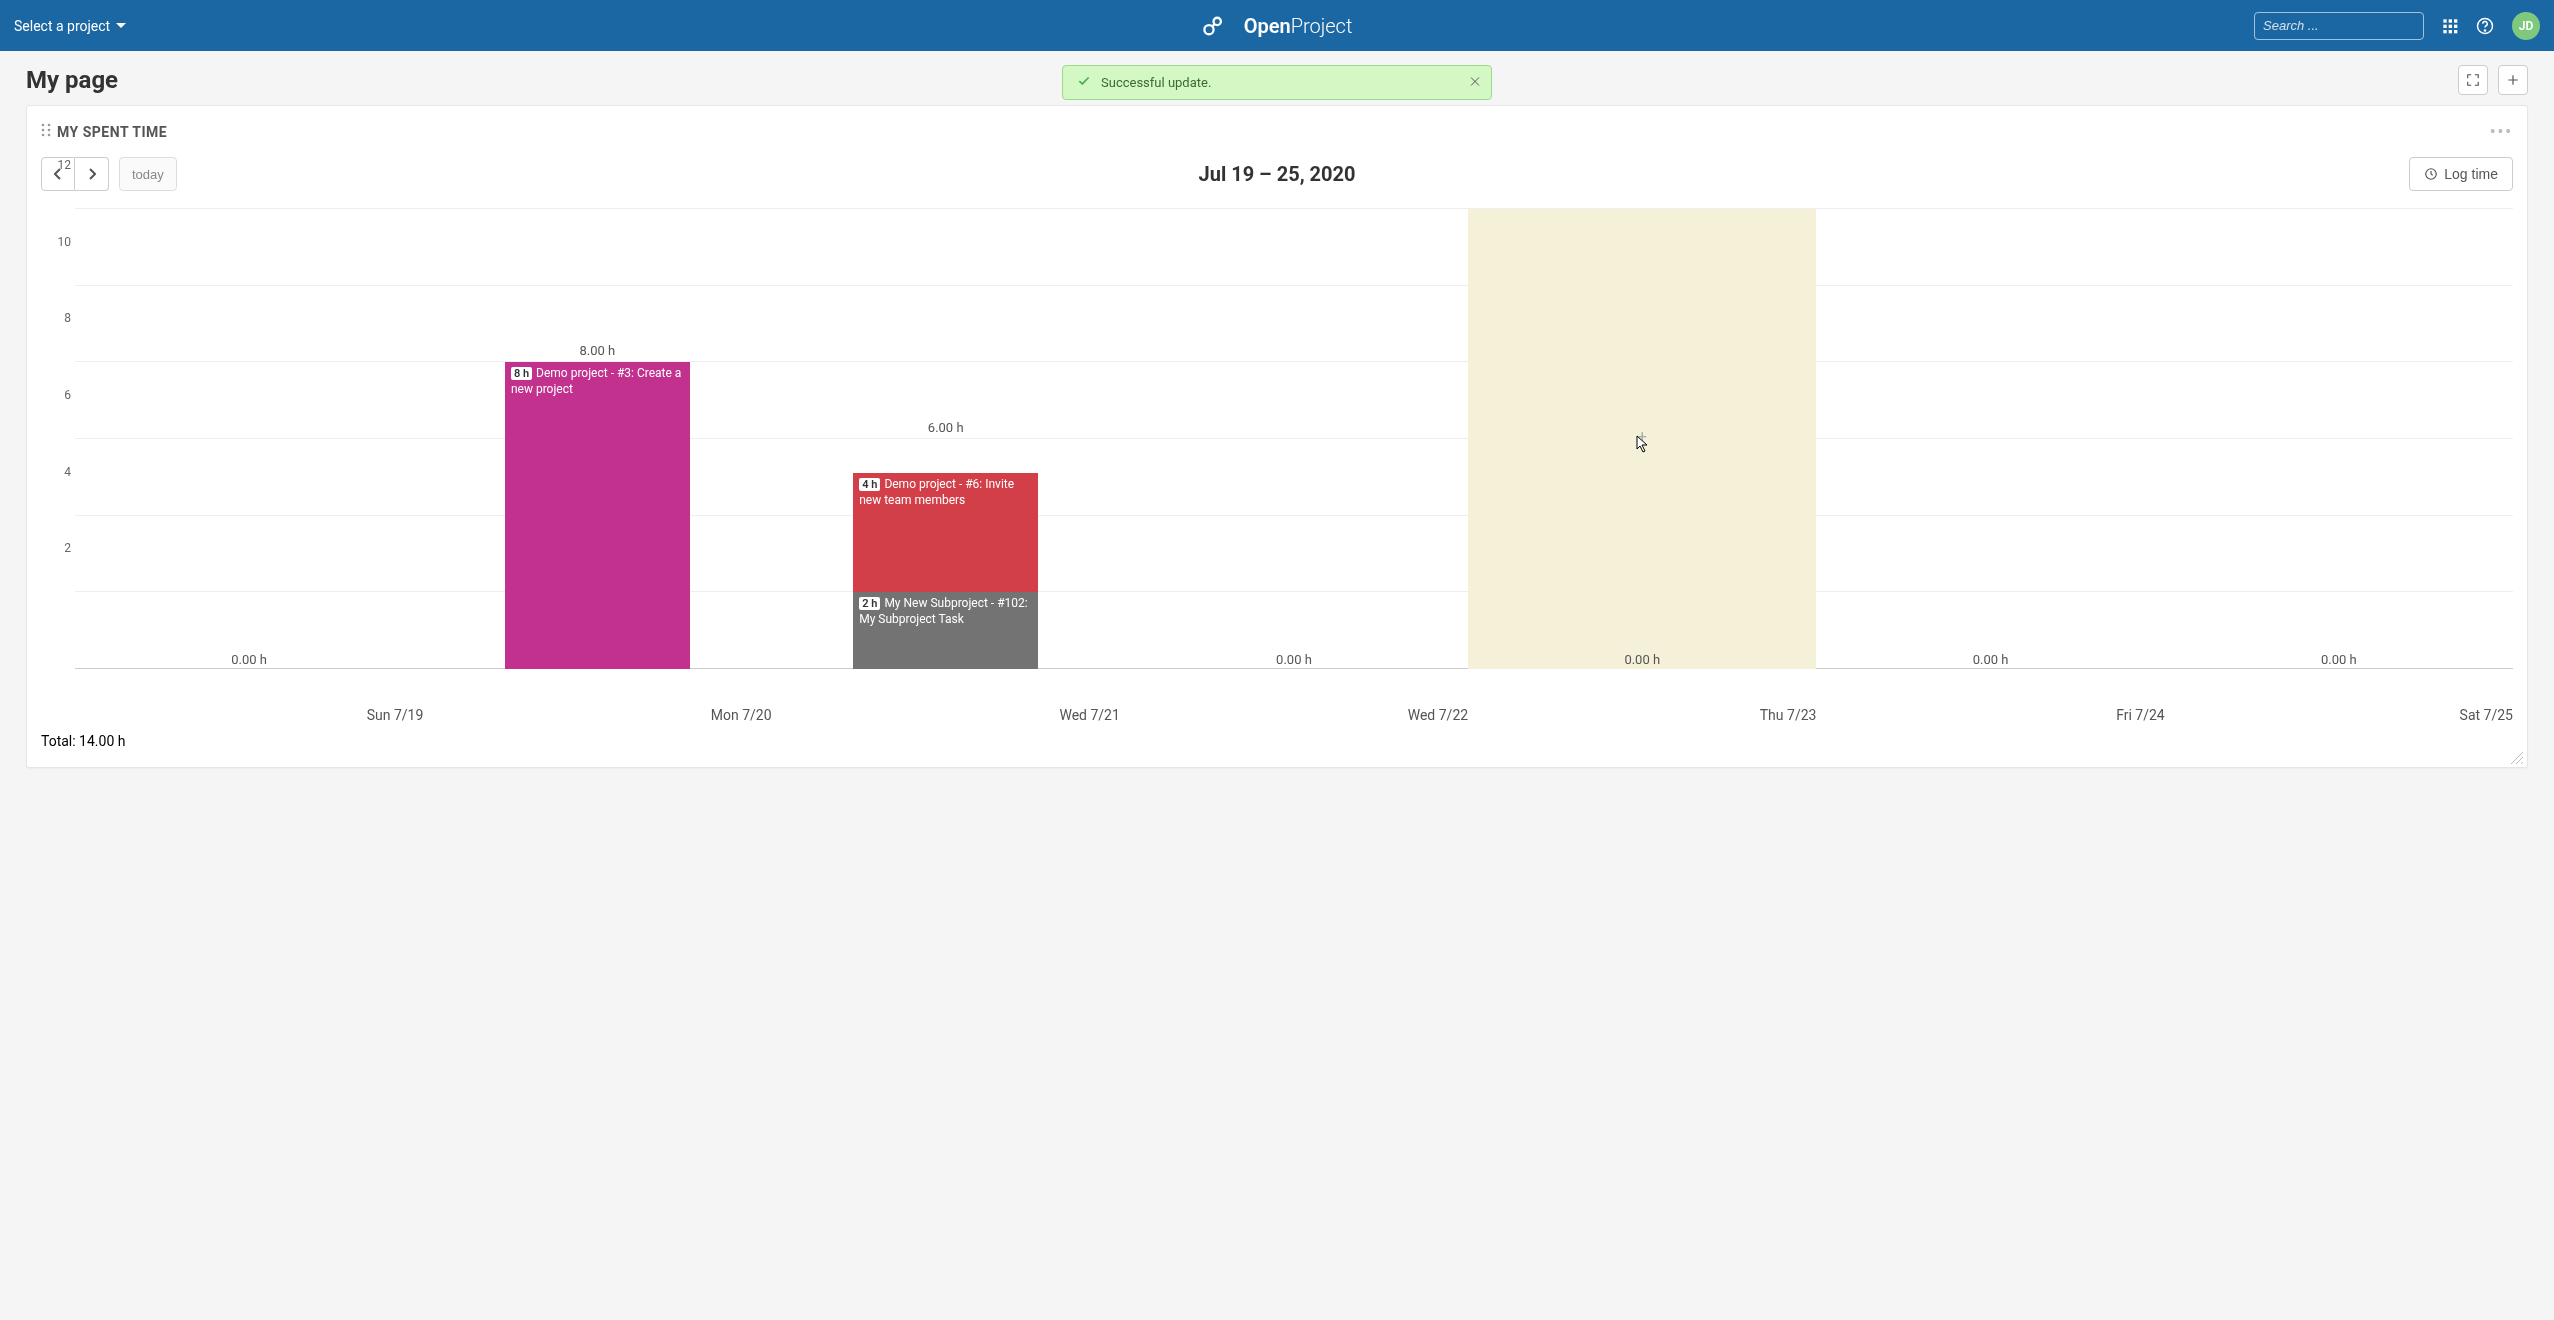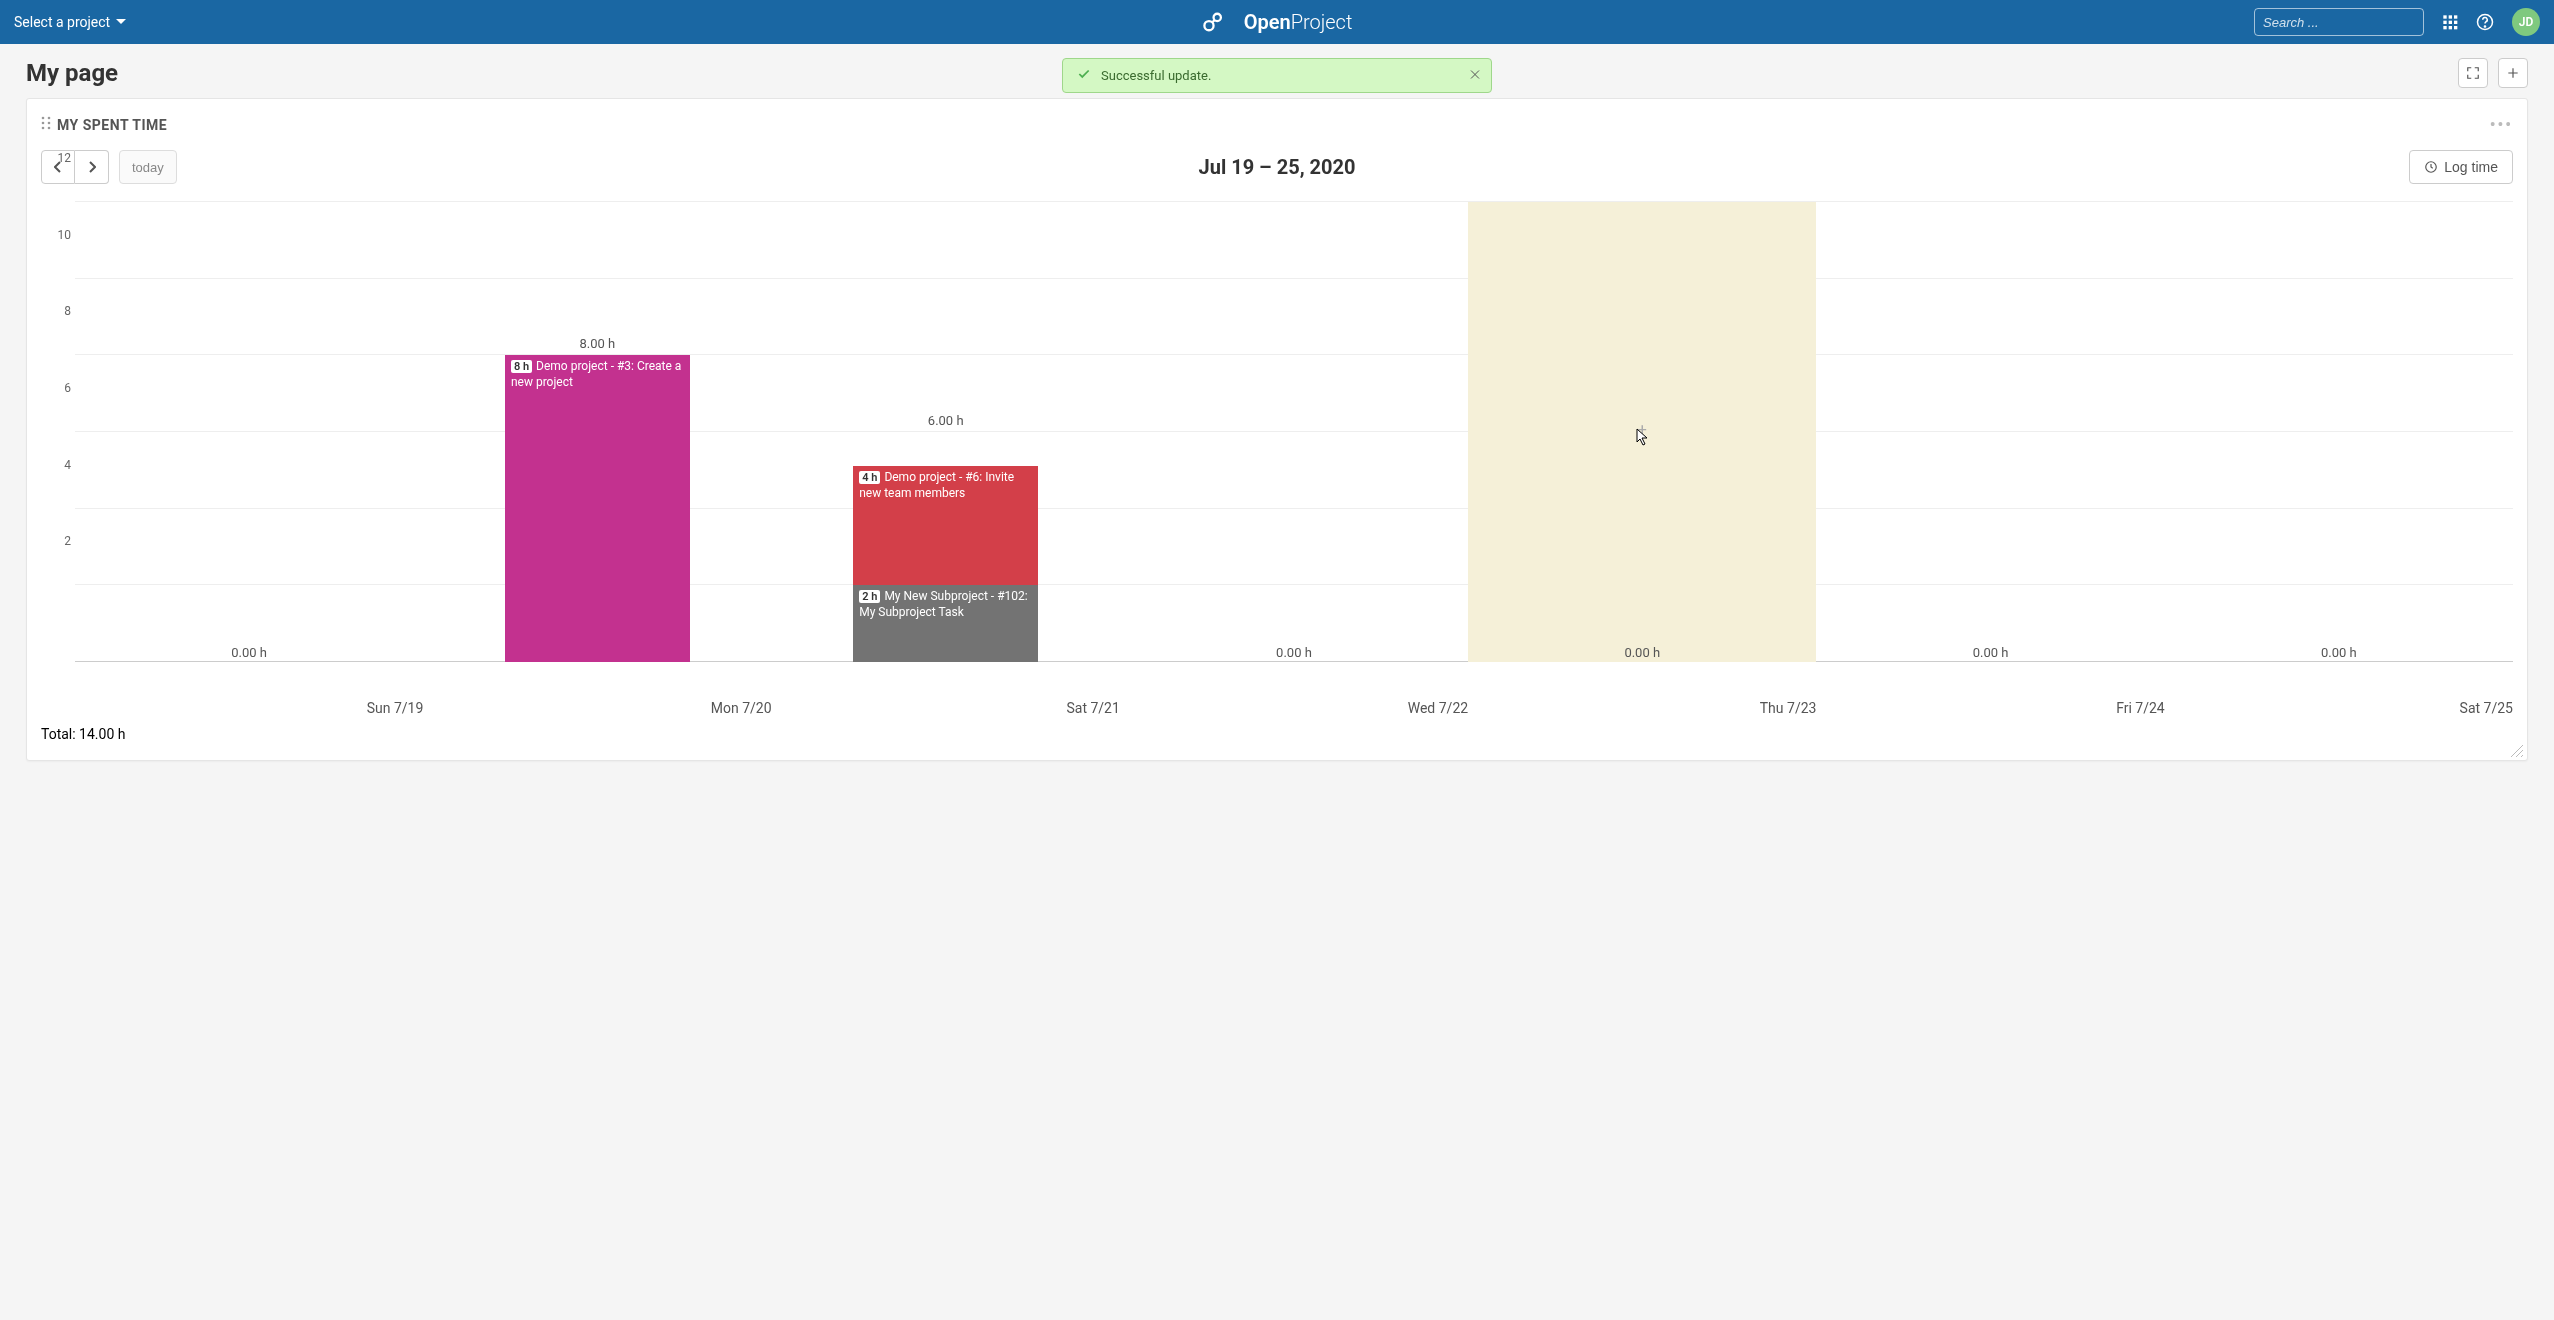--- a/index.html
+++ b/index.html
@@ -2,21 +2,21 @@
 <html><head>
 <meta charset="utf-8">
 <style>
   * { box-sizing: border-box; margin: 0; padding: 0; }
   html, body { width: 100%; height: 100%; font-family: -apple-system, BlinkMacSystemFont, "Segoe UI", Roboto, sans-serif; background: #f5f5f5; }
   body { position: relative; }
 
   
   .topbar {
     background: #1a67a3;
-    height: 44px;
+    height: 51px;
     display: flex;
     align-items: center;
     color: #fff;
     padding: 0 14px;
     position: relative;
   }
   .project-select {
     display: flex; align-items: center; color: #fff; font-size: 14px; cursor: pointer;
   }
   .project-select svg { margin-left: 6px; }
@@ -332,21 +332,21 @@
             <div class="x-label">Mon 7/20</div>
           </div>
           <div class="col">
             <div class="col-inner">
               <div class="stack">
                 <div class="seg" style="height: 76.6667px; background: #737373;"><span class="hrs">2 h</span><span>My New Subproject - #102: My Subproject Task</span></div>
                 <div class="seg" style="height: 119px; background: rgb(211, 63, 73);"><span class="hrs">4 h</span><span>Demo project - #6: Invite new team members</span></div>
               </div>
               <div class="day-total" style="bottom: 234px;">6.00 h</div>
             </div>
-            <div class="x-label">Sat 7/21</div>
+            <div class="x-label">Wed 7/21</div>
           </div>
           <div class="col">
             <div class="col-inner">
               <div class="day-total day-zero">0.00 h</div>
             </div>
             <div class="x-label">Wed 7/22</div>
           </div>
           <div class="col">
             <div class="hover-col"></div>
             <div class="hover-plus" style="top: 218px; left: 50%; transform: translateX(-50%);">+</div>

